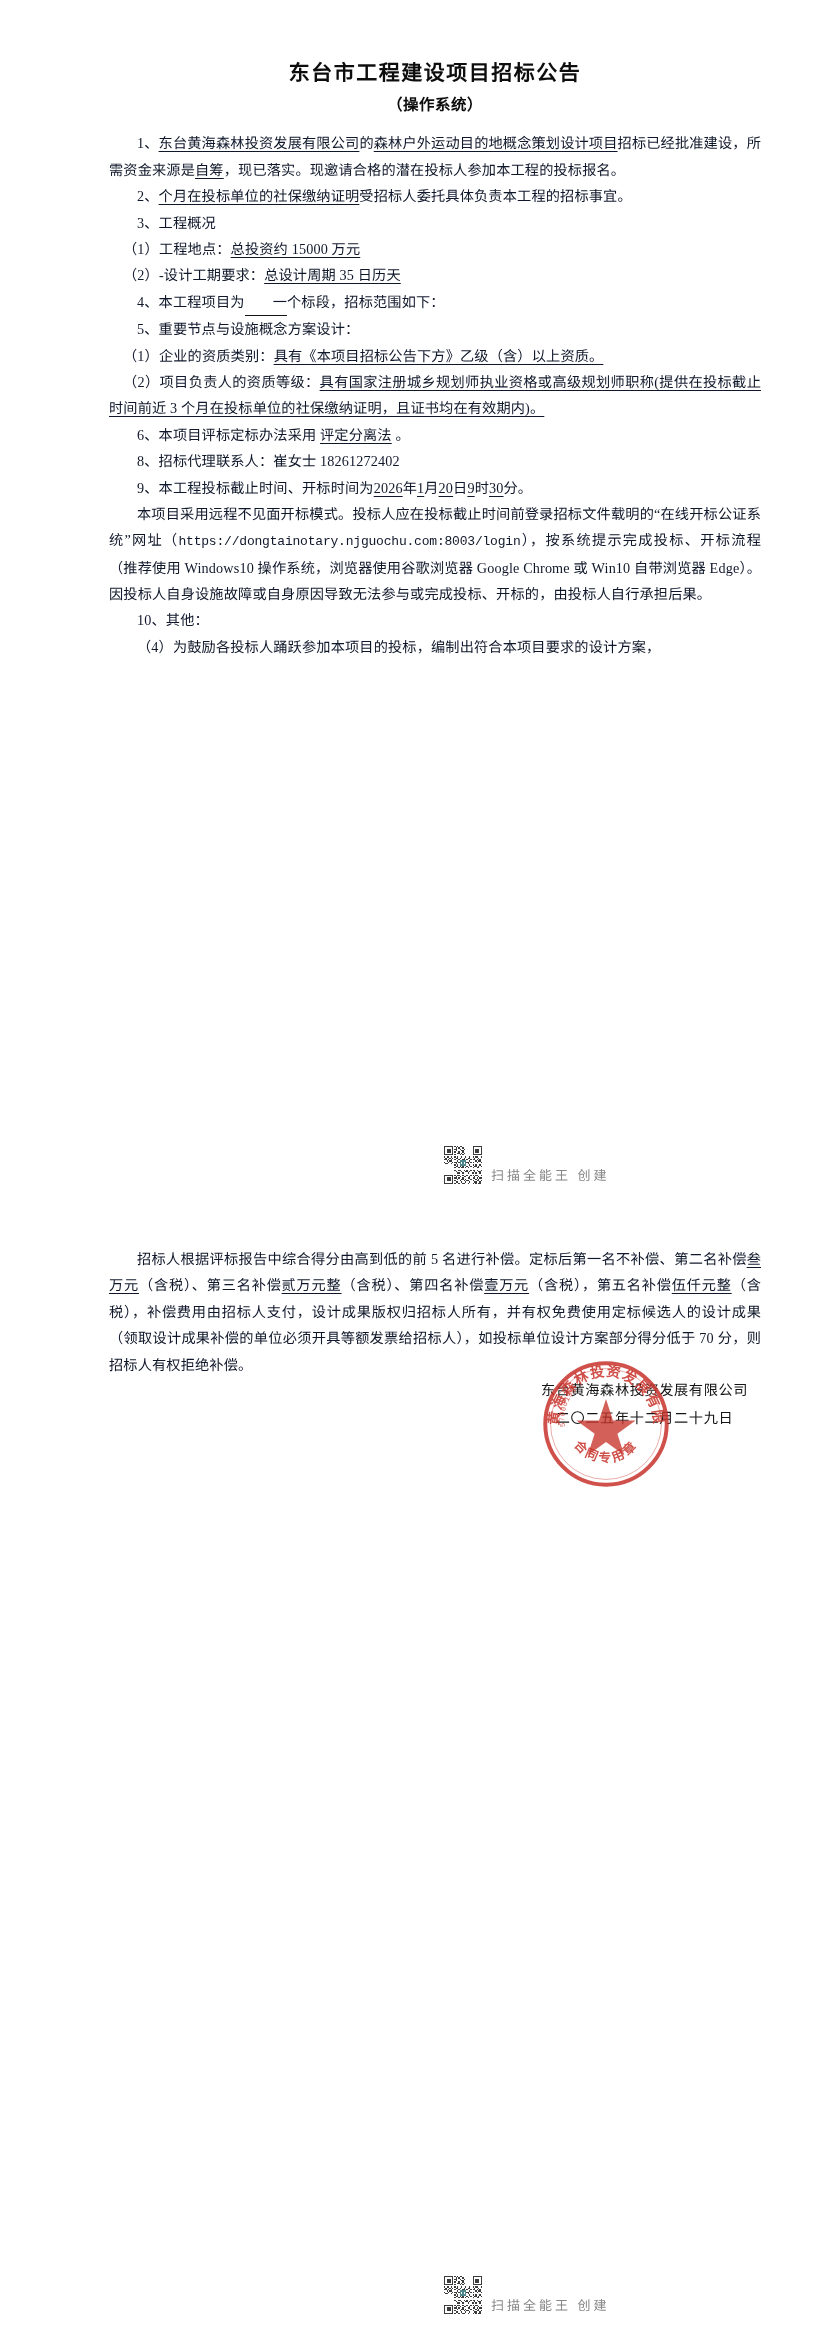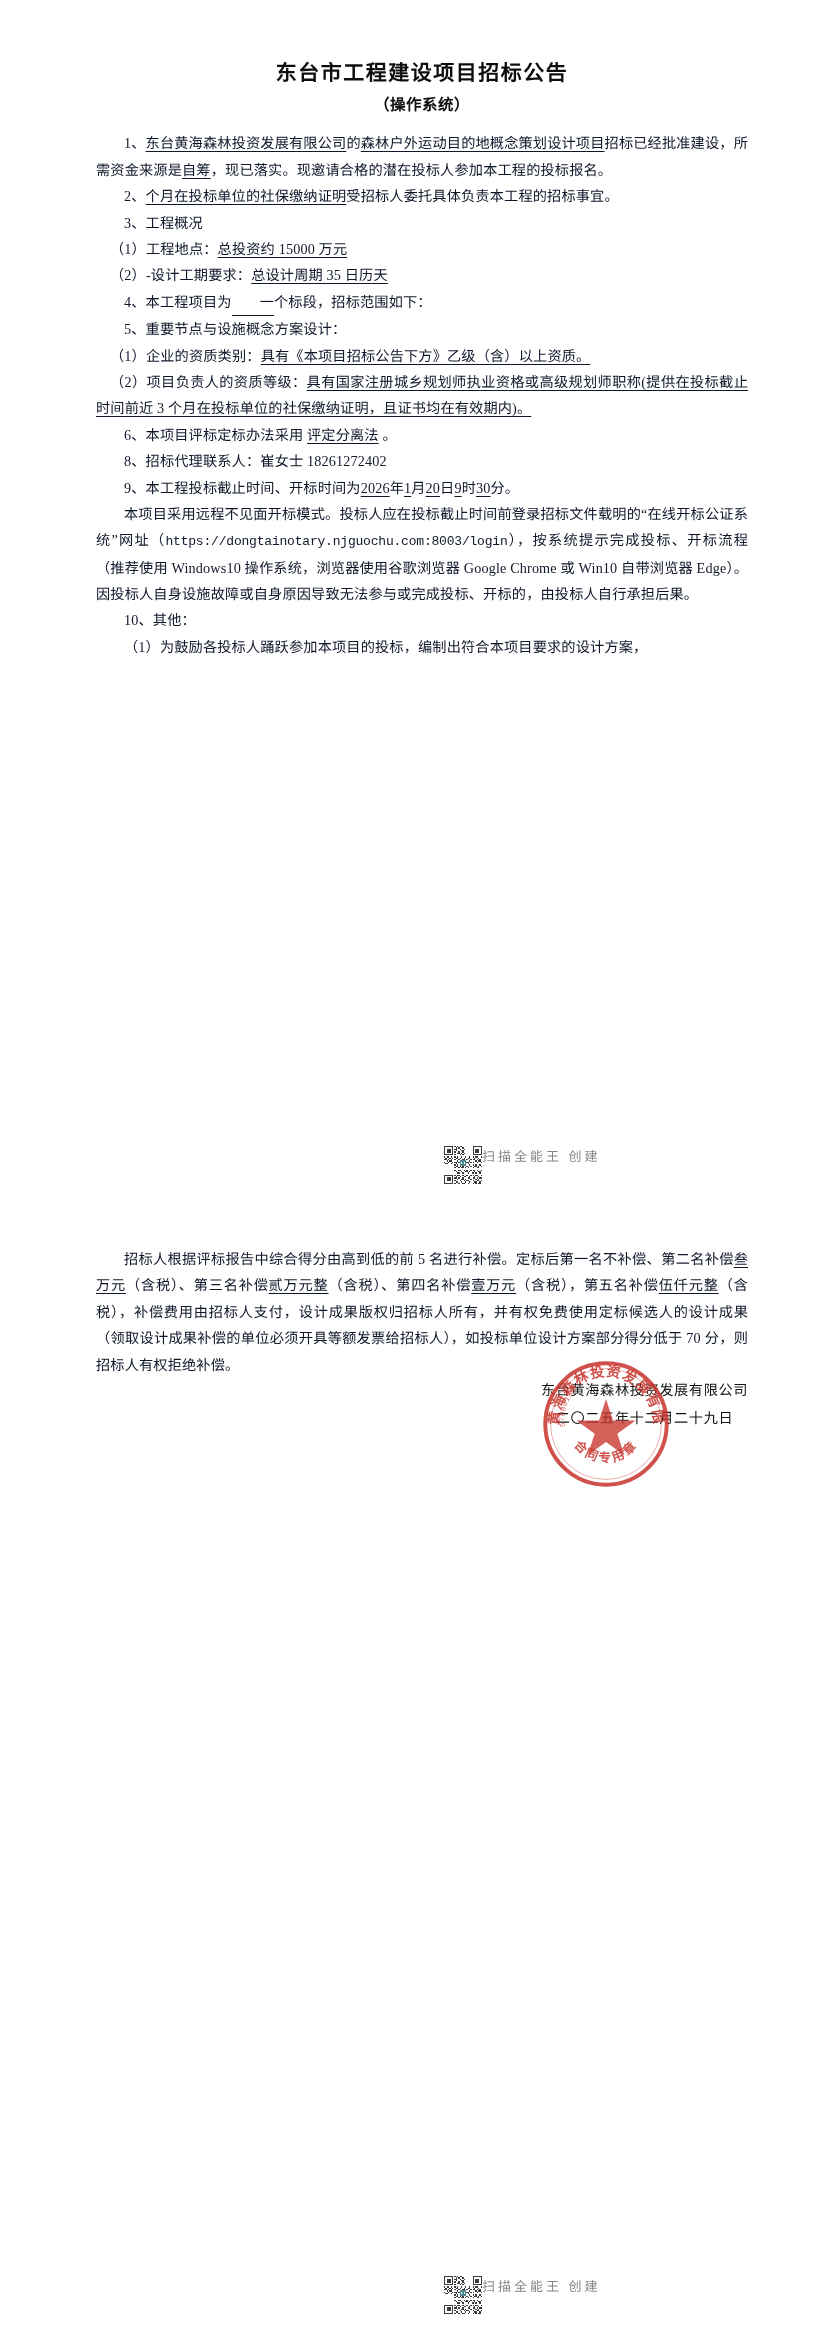--- a/index.html
+++ b/index.html
@@ -22,21 +22,21 @@
   }
   .sheet {
     position: absolute;
     left: 0;
     top: 0;
     width: 840px;
     padding: 0;
   }
   .doc-body {
     position: absolute;
-    left: 96px;
+    left: 109px;
     top: 44px;
     width: 652px;
   }
   .doc-title {
     font-size: 21px;
     font-weight: bold;
     text-align: center;
     letter-spacing: 1.5px;
     line-height: 1.5;
     margin: 14px 0 0 0;
@@ -75,22 +75,22 @@
   .blank-fill {
     display: inline-block;
     min-width: 26px;
     border-bottom: 1px solid #141414;
     text-align: center;
   }
   
   .watermark {
     position: absolute;
     display: flex;
-    align-items: flex-start;
-    gap: 0;
+    align-items: flex-end;
+    gap: 9px;
     opacity: 0.92;
   }
   .wm-qr {
     width: 38px;
     height: 38px;
     display: block;
   }
   .wm-text {
     font-family: "Liberation Sans", "DejaVu Sans", sans-serif;
     font-size: 13px;
@@ -146,21 +146,21 @@
 
       <p class="para indent2"><span>6、</span><span>本项目评标定标办法采用</span> <span class="u">评定分离法</span> <span>。</span></p>
 
 
       <p class="para indent2"><span>8、</span><span>招标代理联系人：</span><span>崔女士</span> <span>18261272402</span></p>
 
       <p class="para indent2"><span>9、</span><span>本工程投标截止时间、开标时间为</span><span class="u">2026</span><span>年</span><span class="u">1</span><span>月</span><span class="u">20</span><span>日</span><span class="u">9</span><span>时</span><span class="u">30</span><span>分。</span></p>
       <p class="para indent2"><span>本项目采用远程不见面开标模式。投标人应在投标截止时间前登录招标文件载明的“在线开标公证系统”网址（</span><span class="mono">https://dongtainotary.njguochu.com:8003/login</span><span>），按系统提示完成投标、开标流程（推荐使用 Windows10 操作系统，浏览器使用谷歌浏览器 Google Chrome 或 Win10 自带浏览器 Edge）。因投标人自身设施故障或自身原因导致无法参与或完成投标、开标的，由投标人自行承担后果。</span></p>
 
       <p class="para indent2"><span>10、</span><span>其他：</span></p>
-      <p class="para indent2">（1）为鼓励各投标人踊跃参加本项目的投标，编制出符合本项目要求的设计方案，</p>
+      <p class="para indent2">（4）为鼓励各投标人踊跃参加本项目的投标，编制出符合本项目要求的设计方案，</p>
     </div>
 
     <div class="watermark" style="left:444px; top:1146px;">
       <svg class="wm-qr" viewBox="0 0 29 29" shape-rendering="crispEdges">
         <rect width="29" height="29" fill="#ffffff"></rect>
         <g fill="#2b2b2b">
           <path d="M0 0h7v7H0z"></path>
             <path d="M22 0h7v7h-7z"></path>
             <path d="M0 22h7v7H0z"></path>
         </g>

